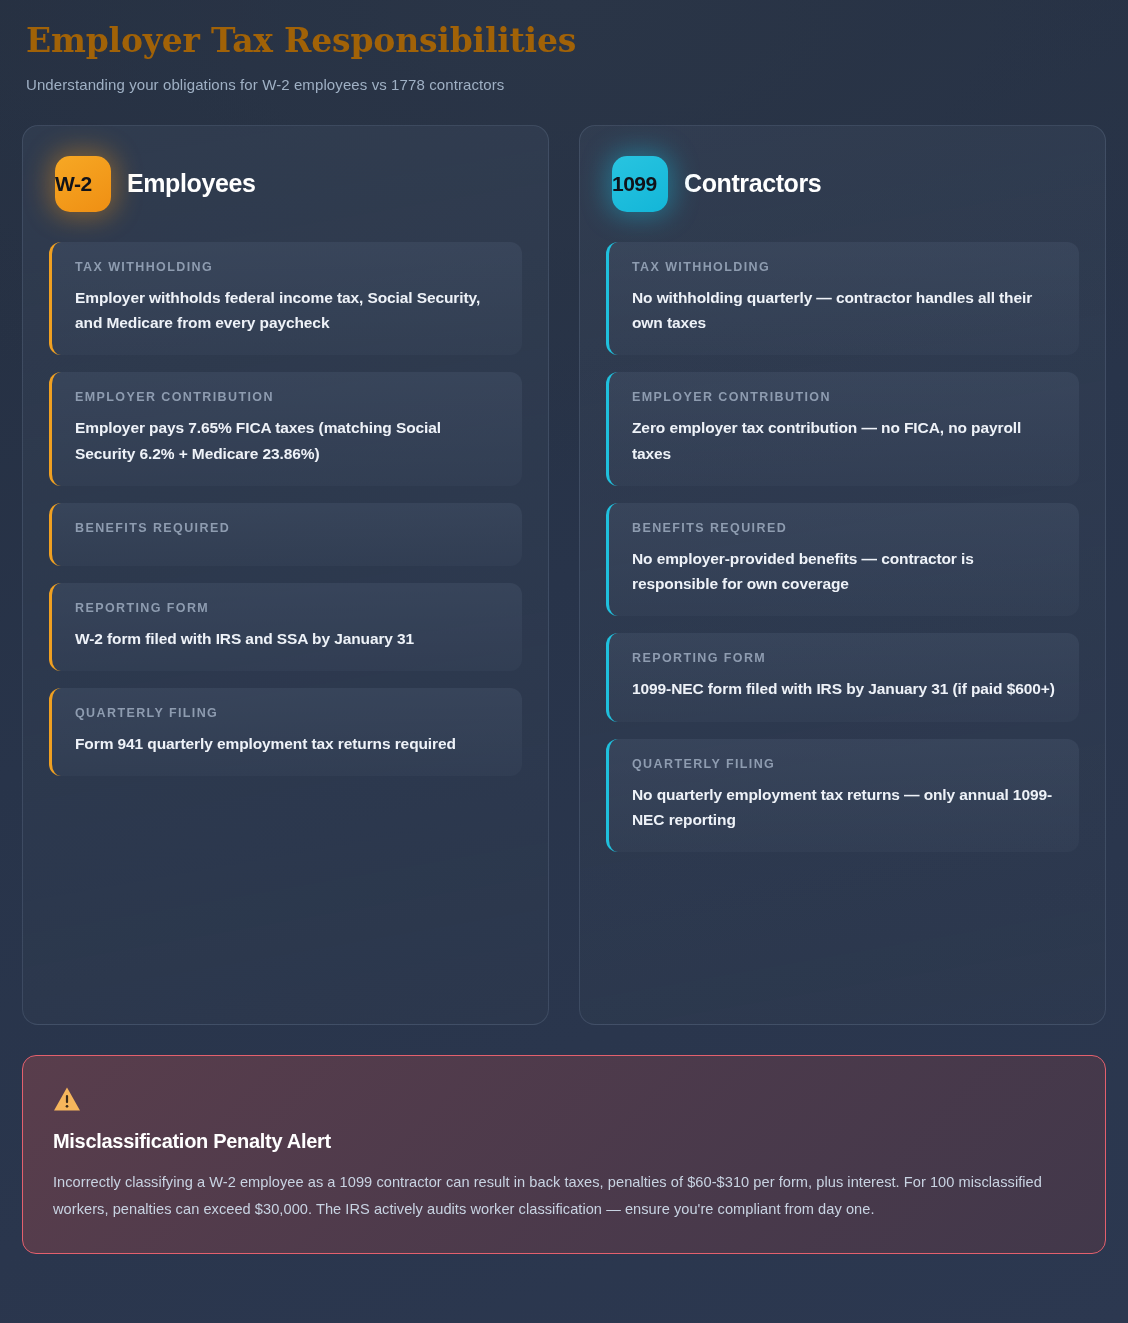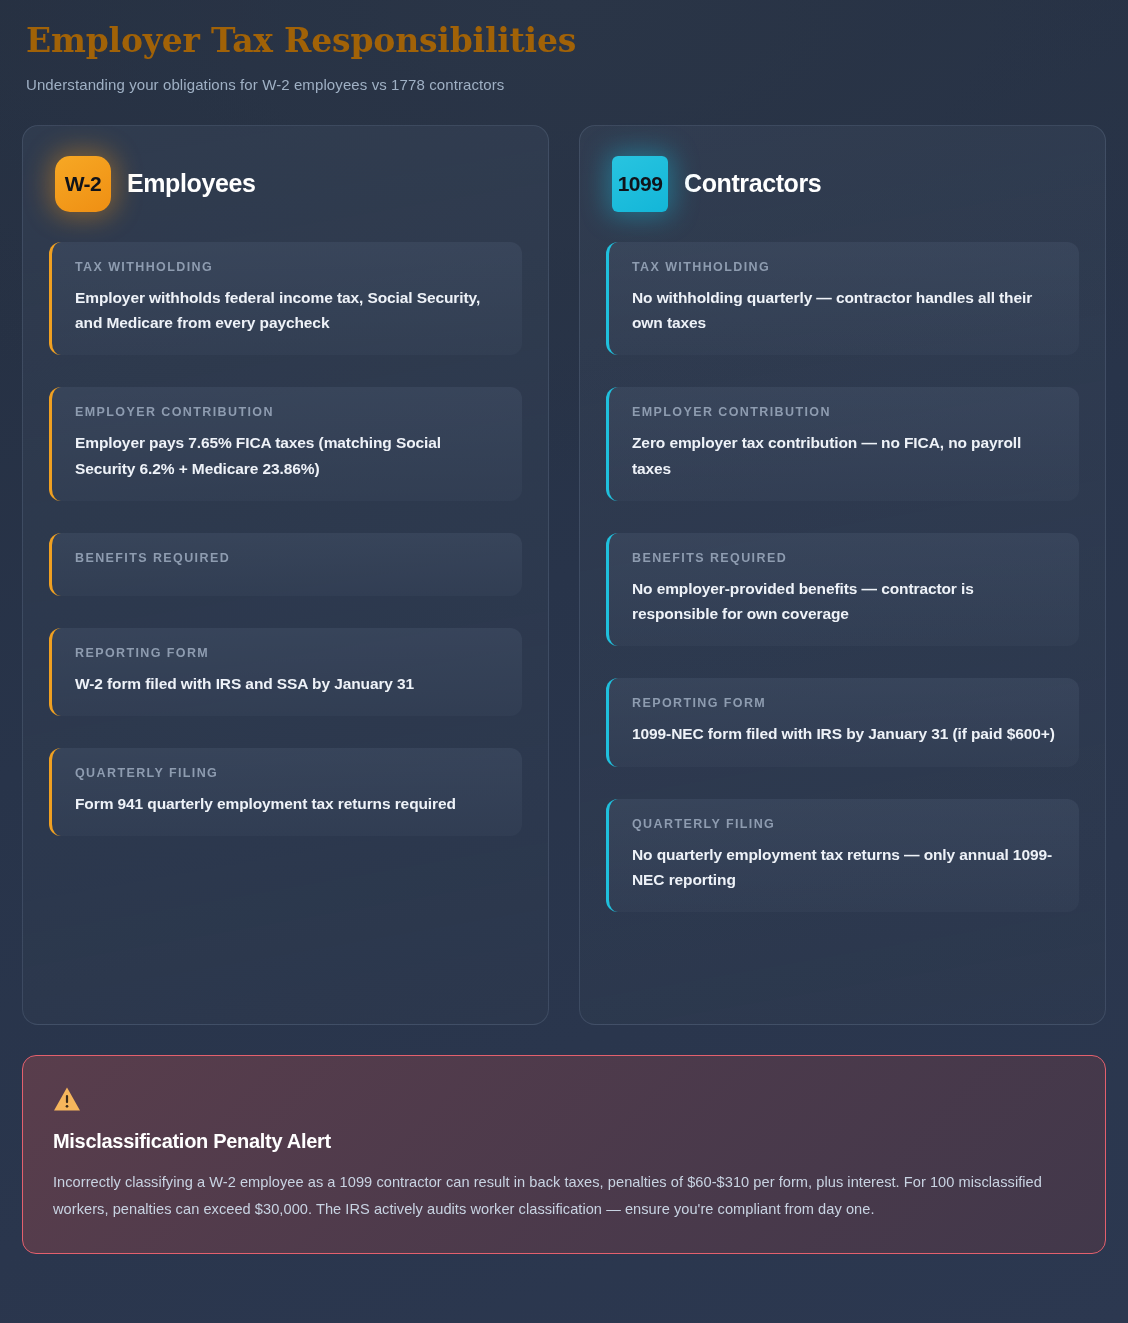--- a/index.html
+++ b/index.html
@@ -58,47 +58,46 @@
   .panel-head {
     display:flex;
     align-items:center;
     gap: 16px;
     margin-bottom: 30px;
     padding-left: 6px;
   }
   .badge {
     width: 56px; height: 56px;
     border-radius: 15px;
-    display:flex; align-items:center; justify-content:center;
+    display:flex; align-items:center; justify-content:flex-start;
     font-weight: 800;
     font-size: 21px;
     color:#10131a;
     letter-spacing: -0.5px;
     flex-shrink: 0;
     position: relative;
   }
   .badge span { position:relative; z-index:2; white-space:nowrap; }
   .badge.w2 {
     background: linear-gradient(150deg, #f7a824 0%, #ef8f13 100%);
     box-shadow: 0 0 26px 5px rgba(243,150,22,0.40);
   }
   .badge.c1099 {
     background: linear-gradient(150deg, #28c4e0 0%, #13b6d8 100%);
     box-shadow: 0 0 26px 5px rgba(25,190,222,0.40);
-    border-radius: 6px;
   }
   .panel-title {
     font-size: 25px;
     font-weight: 700;
     color:#ffffff;
     letter-spacing: -0.4px;
   }
 
   
-  .rows { display:flex; flex-direction:column; gap: 32px; }
+  .rows { display:flex; flex-direction:column; gap: 17px; }
 
   .row {
     position: relative;
     background: linear-gradient(180deg, rgba(71,85,108,0.40) 0%, rgba(60,73,95,0.30) 100%);
     border-radius: 12px;
     padding: 18px 22px 20px 26px;
   }
   .row::before {
     content:"";
     position:absolute;

